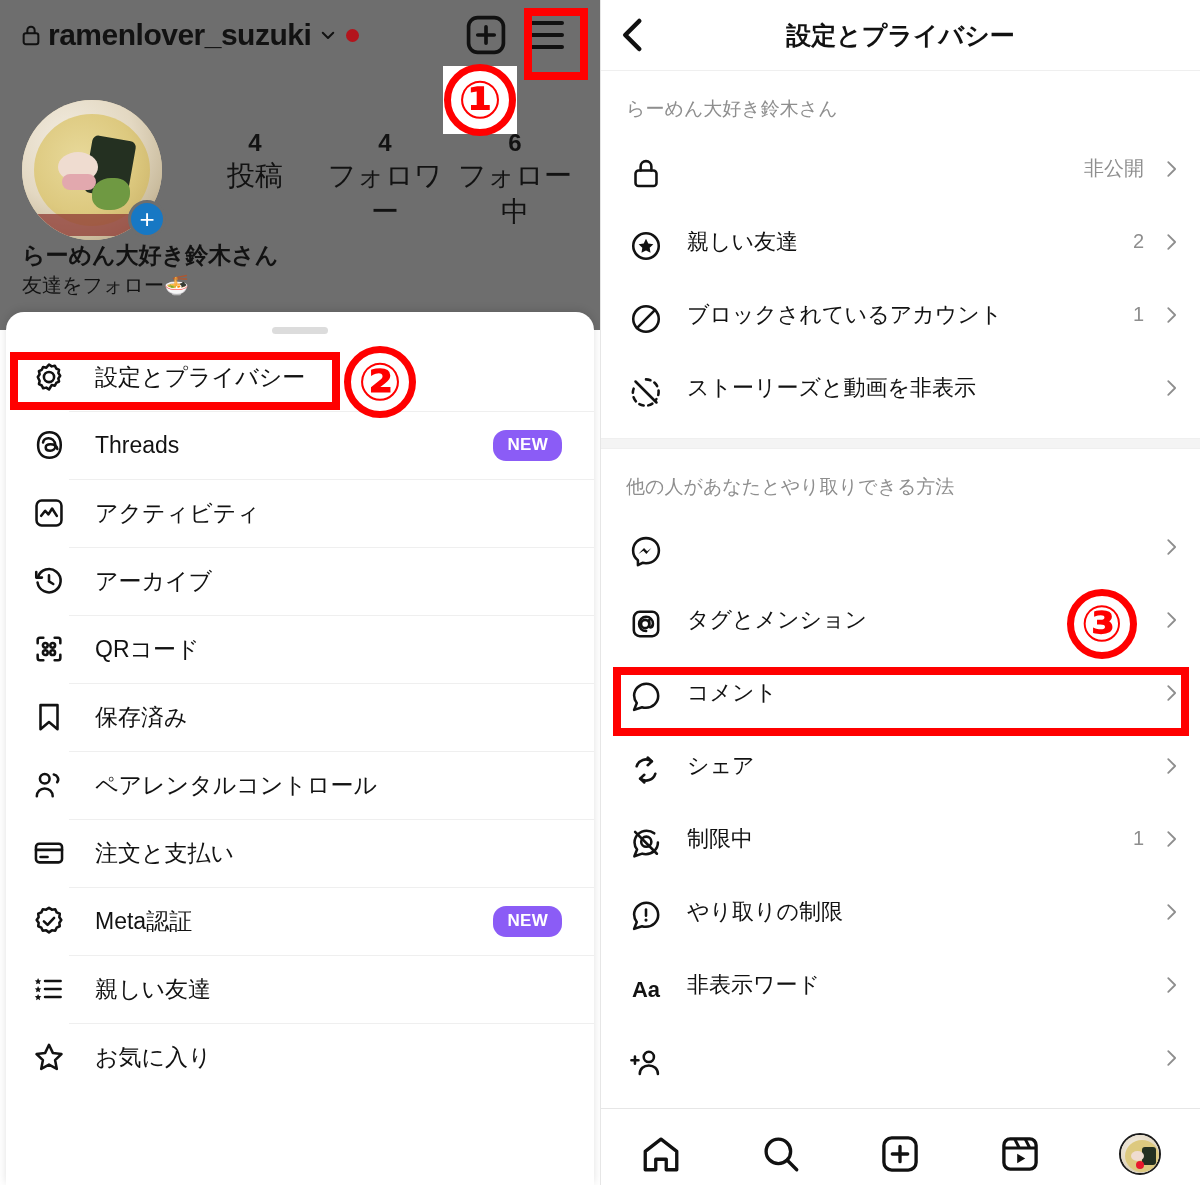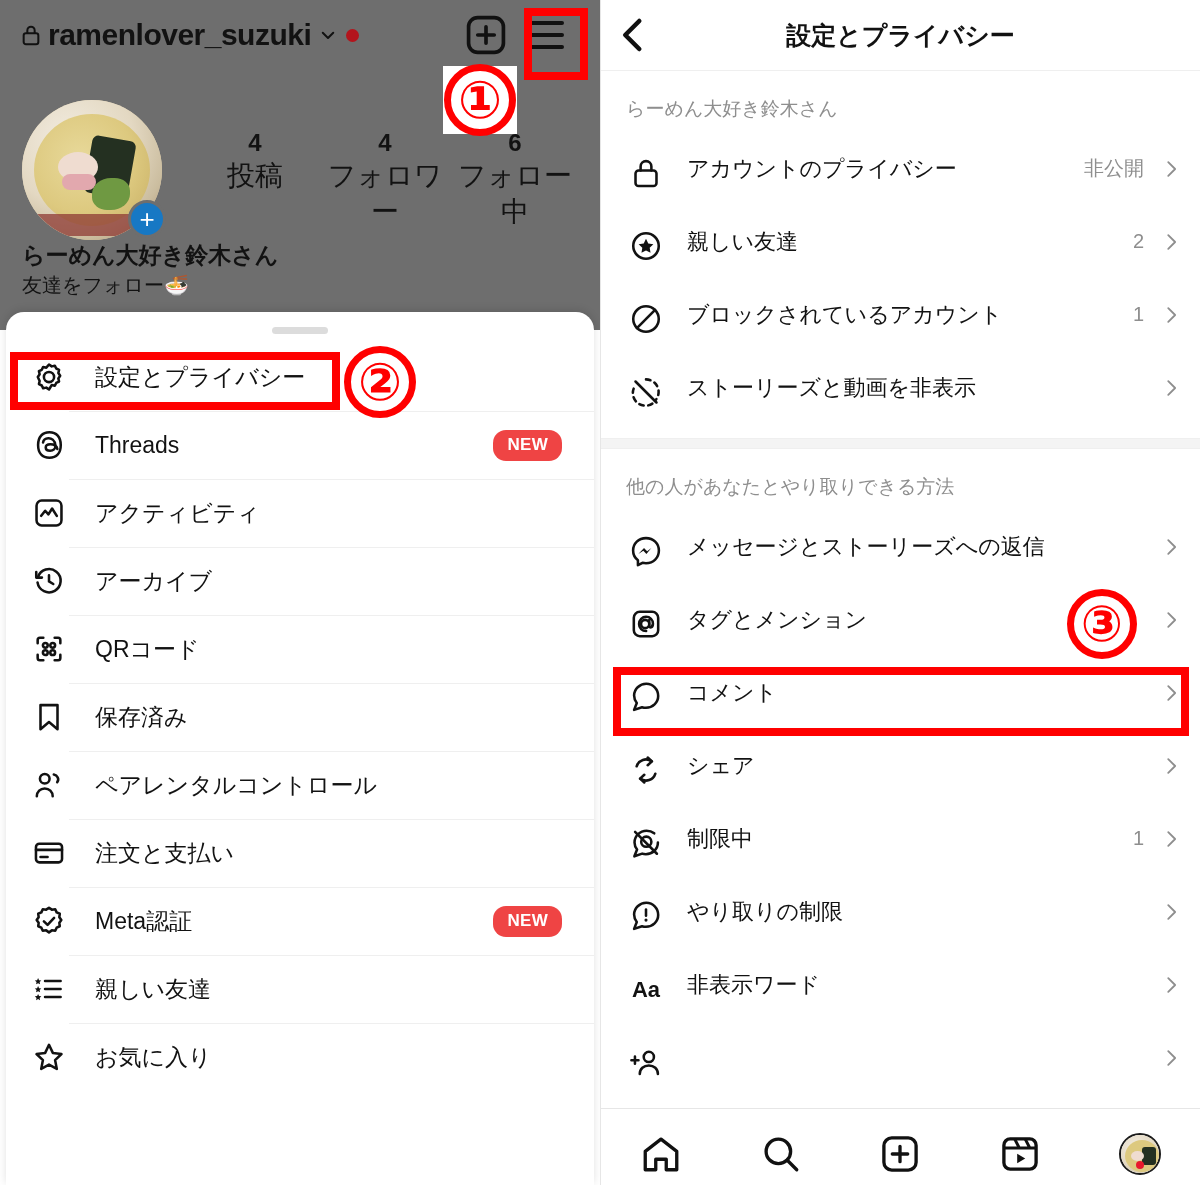--- a/index.html
+++ b/index.html
@@ -50,21 +50,21 @@
   .pf-bio  { position:absolute; left:22px; top:272px; font-size:20px; color:#121212; }
 
   
   .sheet { position:absolute; left:6px; top:312px; width:588px; height:873px; background:#fff; border-radius:18px 18px 0 0; box-shadow:0 -2px 8px rgba(0,0,0,.12); overflow:hidden;}
   .sheet-handle { width:56px; height:7px; border-radius:4px; background:#dcdcdc; margin:15px auto 0; }
   .menu { margin-top:9px; }
   .menu-row { position:relative; height:68px; display:flex; align-items:center; padding-left:22px; }
   .menu-row + .menu-row::before { content:""; position:absolute; left:63px; right:0; top:0; height:1px; background:#efefef; }
   .m-ico { width:42px; height:42px; flex:none; display:flex; align-items:center; justify-content:center; }
   .m-label { margin-left:25px; font-size:23px; color:#121212; white-space:nowrap; }
-  .badge-new { margin-left:auto; margin-right:32px; background:#ef4444; color:#fff; font-size:17px; font-weight:bold; letter-spacing:.3px; border-radius:13px; padding:5px 14px 6px; }
+  .badge-new { margin-left:auto; margin-right:32px; background:#8b5cf6; color:#fff; font-size:17px; font-weight:bold; letter-spacing:.3px; border-radius:13px; padding:5px 14px 6px; }
 
   
   .right { position:relative; width:600px; height:1185px; background:#fff; border-left:1px solid #e6e6e6; overflow:hidden;}
   .r-header { position:relative; height:70px; display:flex; align-items:center; justify-content:center; }
   .r-back { position:absolute; left:12px; top:14px; width:42px; height:42px; display:flex; align-items:center; justify-content:center; }
   .r-title { font-size:25px; font-weight:bold; color:#121212; }
   .r-hairline { height:1px; background:#efefef; }
 
   .sec-title { font-size:19px; color:#8e8e8e; padding:25px 0 10px 25px; }
   .r-row { position:relative; height:73px; display:flex; align-items:center; padding:0 18px 0 24px; }
@@ -281,21 +281,20 @@
 
     <div id="settings-body">
         <div class="sec-title">らーめん大好き鈴木さん</div>
         <div class="r-row">
           <span class="r-ico">
             <svg width="34" height="34" viewBox="0 0 24 24">
               <rect x="4.6" y="10.2" width="14.8" height="11" rx="2.2" stroke="#121212" fill="none" stroke-width="1.8" stroke-linecap="round" stroke-linejoin="round"></rect>
               <path d="M8.2 10.2V7.4a3.8 3.8 0 0 1 7.6 0v2.8" stroke="#121212" fill="none" stroke-width="1.8" stroke-linecap="round" stroke-linejoin="round"></path>
             </svg>
           </span>
-          <span class="r-label">アカウントのプライバシー</span>
           <span class="r-value">非公開</span>
           <span class="r-chev"><svg width="22" height="22" viewBox="0 0 24 24">
               <path d="M9 4.5l7.5 7.5L9 19.5" fill="none" stroke="#8e8e8e" stroke-width="2" stroke-linecap="round" stroke-linejoin="round"></path>
             </svg></span>
         </div>
         <div class="r-row">
           <span class="r-ico">
             <svg width="34" height="34" viewBox="0 0 24 24">
               <circle cx="12" cy="12" r="9" stroke="#121212" fill="none" stroke-width="1.8" stroke-linecap="round" stroke-linejoin="round"></circle>
               <path d="M12 6.9l1.6 3.3 3.6.5-2.6 2.5.6 3.6L12 15.1l-3.2 1.7.6-3.6-2.6-2.5 3.6-.5z" fill="#121212"></path>
@@ -336,21 +335,20 @@
         </div>
         <div class="r-band"></div>
         <div class="sec-title">他の人があなたとやり取りできる方法</div>
         <div class="r-row">
           <span class="r-ico">
             <svg width="34" height="34" viewBox="0 0 24 24">
               <path d="M12 2.9c-5.2 0-9.1 3.8-9.1 8.8 0 2.8 1.3 5.3 3.4 6.9v3.4l3.2-1.7c.8.2 1.6.3 2.5.3 5.2 0 9.1-3.8 9.1-8.9S17.2 2.9 12 2.9z" stroke="#121212" fill="none" stroke-width="1.8" stroke-linecap="round" stroke-linejoin="round"></path>
               <path d="M6.6 14.1l4-4.2 2.2 2.2 3-2.2-3.5 4.2-2.2-2.2z" fill="#121212"></path>
             </svg>
           </span>
-          <span class="r-label">メッセージとストーリーズへの返信</span>
           <span class="r-value" style="margin-left:auto"></span>
           <span class="r-chev"><svg width="22" height="22" viewBox="0 0 24 24">
               <path d="M9 4.5l7.5 7.5L9 19.5" fill="none" stroke="#8e8e8e" stroke-width="2" stroke-linecap="round" stroke-linejoin="round"></path>
             </svg></span>
         </div>
         <div class="r-row">
           <span class="r-ico">
             <svg width="34" height="34" viewBox="0 0 24 24">
               <rect x="3.4" y="3.4" width="17.2" height="17.2" rx="4.2" stroke="#121212" fill="none" stroke-width="1.8" stroke-linecap="round" stroke-linejoin="round"></rect>
               <circle cx="11.4" cy="12" r="2.9" stroke="#121212" fill="none" stroke-width="1.8" stroke-linecap="round" stroke-linejoin="round"></circle>

